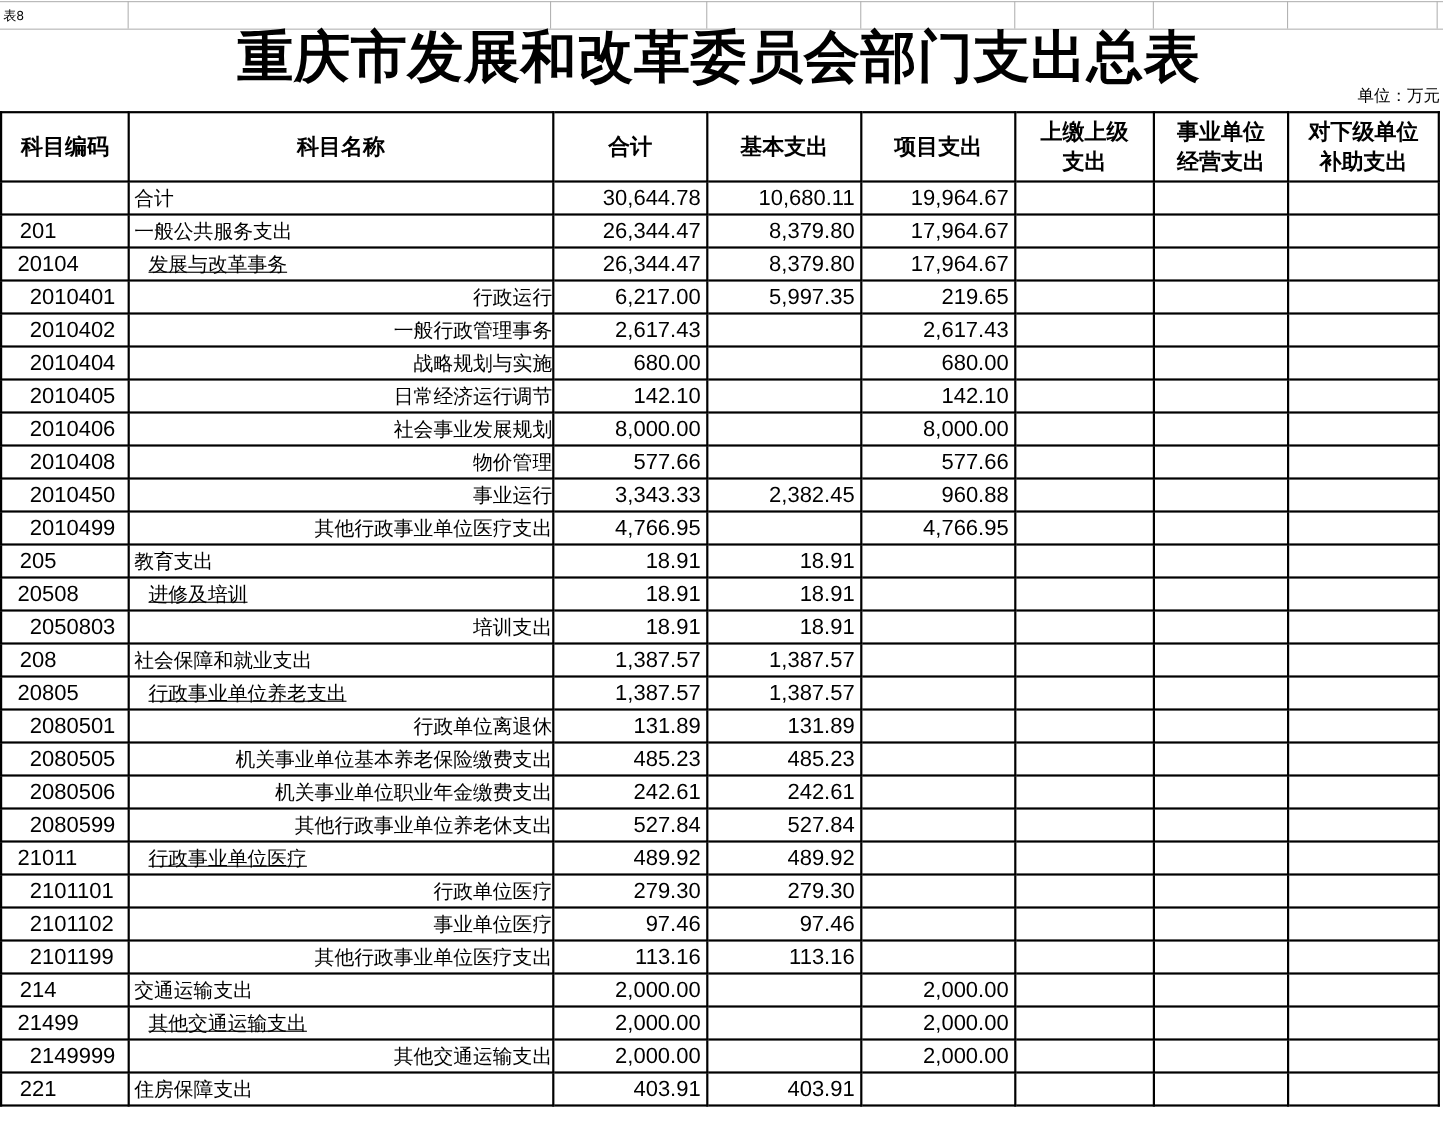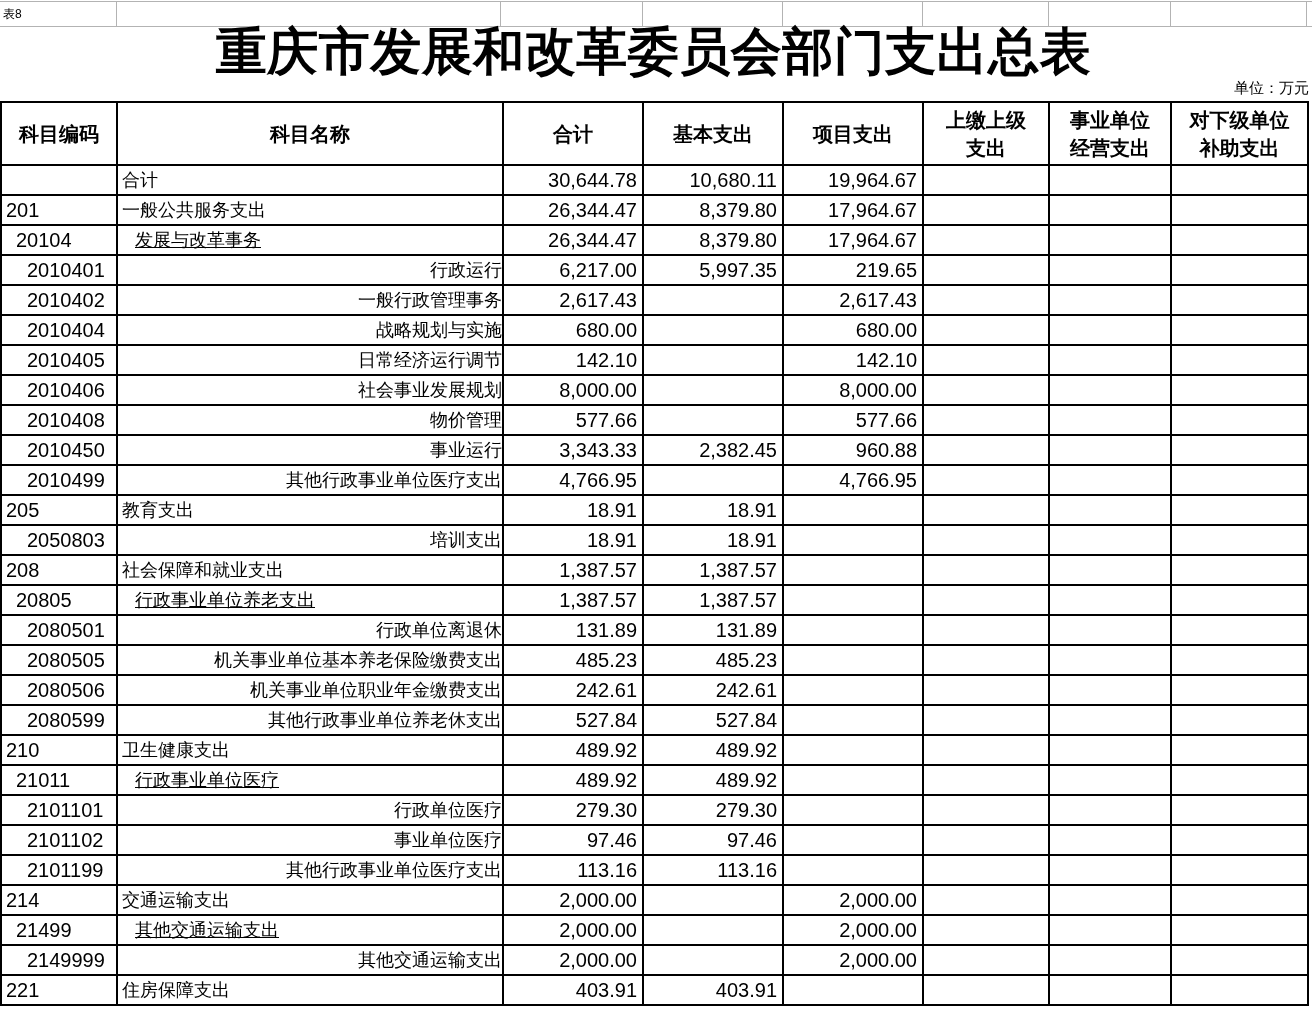--- a/index.html
+++ b/index.html
@@ -38,21 +38,21 @@
   }
   .budget th {
     height: 61px; font-size: 20px; font-weight: bold;
     text-align: center; vertical-align: middle;
     white-space: pre-line; line-height: 28px;
   }
   .budget td {
     height: 28px; vertical-align: middle;
     white-space: nowrap; font-size: 20px; line-height: 26px;
   }
-  td.c-code { text-align: left; padding-left: 4px; }
+  td.c-code { text-align: left; padding-left: 16px; }
   td.c-name { text-align: left; font-size: 18px; padding-left: 4px; }
   td.c-num  { text-align: right; padding-right: 5px; }
   tr.lvl1 td.c-code { padding-left: 14px; }
   tr.lvl2 td.c-code { padding-left: 25px; }
   tr.lvl1 td.c-name { padding-left: 17px; text-decoration: underline; }
   tr.lvl2 td.c-name { padding-left: 29px; text-align: right; }
 </style>
 </head>
 <body>
 
@@ -211,20 +211,30 @@
       <tr class="lvl0">
     <td class="c-code">205</td>
     <td class="c-name">教育支出</td>
     <td class="c-num">18.91</td>
     <td class="c-num">18.91</td>
     <td class="c-num"></td>
     <td class="c-num"></td>
     <td class="c-num"></td>
     <td class="c-num"></td>
   </tr>
+      <tr class="lvl1">
+    <td class="c-code">20508</td>
+    <td class="c-name">进修及培训</td>
+    <td class="c-num">18.91</td>
+    <td class="c-num">18.91</td>
+    <td class="c-num"></td>
+    <td class="c-num"></td>
+    <td class="c-num"></td>
+    <td class="c-num"></td>
+  </tr>
       <tr class="lvl2">
     <td class="c-code">2050803</td>
     <td class="c-name">培训支出</td>
     <td class="c-num">18.91</td>
     <td class="c-num">18.91</td>
     <td class="c-num"></td>
     <td class="c-num"></td>
     <td class="c-num"></td>
     <td class="c-num"></td>
   </tr>
@@ -281,30 +291,20 @@
       <tr class="lvl2">
     <td class="c-code">2080599</td>
     <td class="c-name">其他行政事业单位养老休支出</td>
     <td class="c-num">527.84</td>
     <td class="c-num">527.84</td>
     <td class="c-num"></td>
     <td class="c-num"></td>
     <td class="c-num"></td>
     <td class="c-num"></td>
   </tr>
-      <tr class="lvl0">
-    <td class="c-code">210</td>
-    <td class="c-name">卫生健康支出</td>
-    <td class="c-num">489.92</td>
-    <td class="c-num">489.92</td>
-    <td class="c-num"></td>
-    <td class="c-num"></td>
-    <td class="c-num"></td>
-    <td class="c-num"></td>
-  </tr>
       <tr class="lvl1">
     <td class="c-code">21011</td>
     <td class="c-name">行政事业单位医疗</td>
     <td class="c-num">489.92</td>
     <td class="c-num">489.92</td>
     <td class="c-num"></td>
     <td class="c-num"></td>
     <td class="c-num"></td>
     <td class="c-num"></td>
   </tr>

